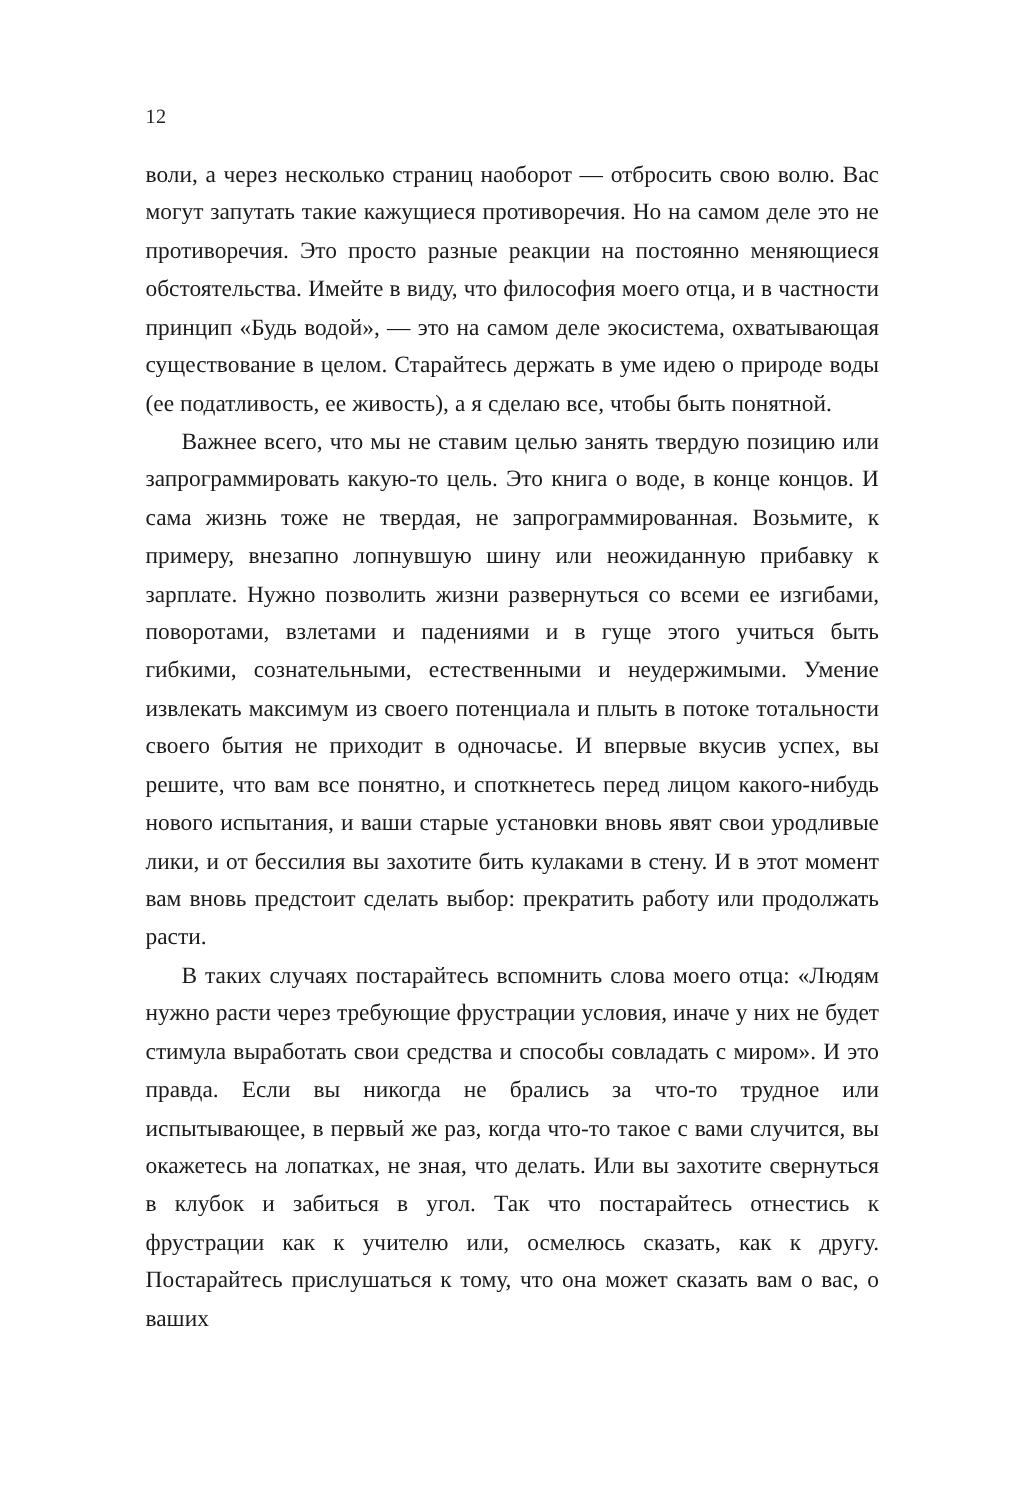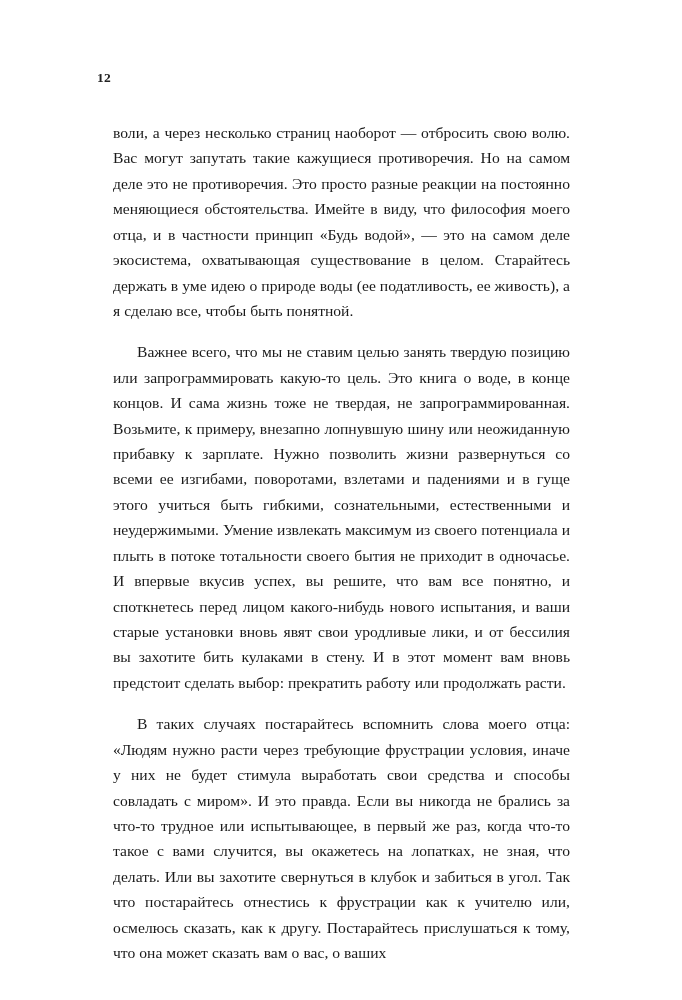--- a/index.html
+++ b/index.html
@@ -36,41 +36,40 @@
     align-items: baseline;
   }
   .folio {
     font-family: "Liberation Serif", "DejaVu Serif", serif;
     font-size: 13.5px;
     line-height: 1;
     color: #232323;
     width: 88px;
     flex: 0 0 88px;
     letter-spacing: 0.2px;
-    font-weight: bold;
   }
   .head-title {
     font-family: "Liberation Sans", "DejaVu Sans", sans-serif;
     font-size: 11.1px;
     font-weight: 700;
     line-height: 1;
     color: #1b1b1b;
     letter-spacing: 0.18px;
     white-space: nowrap;
   }
 
   
   .textblock {
     position: absolute;
     left: 97px;
     top: 104px;
     width: 489px;
   }
   .textblock p {
-    margin: 16px;
+    margin: 0;
     font-size: 15.6px;
     line-height: 25.42px;
     text-align: justify;
     text-justify: inter-word;
     text-indent: 24px;
     hyphens: manual;
     color: #1a1a1a;
     word-spacing: 0.1px;
   }
   .textblock p.no-indent {

